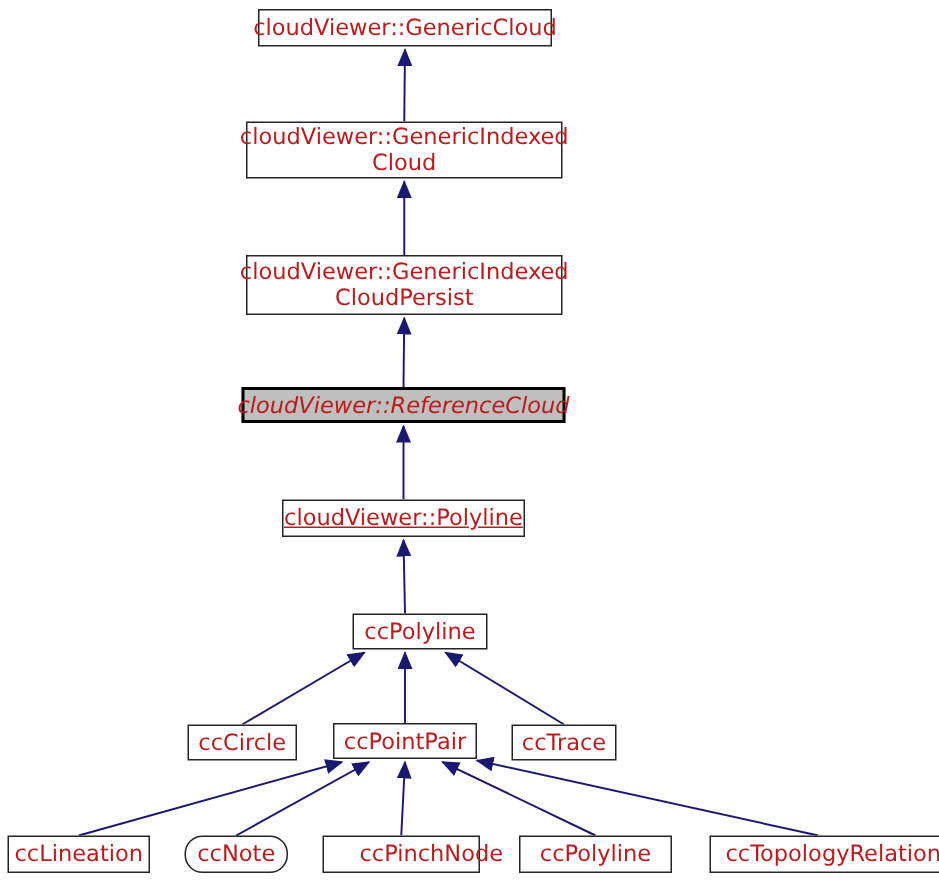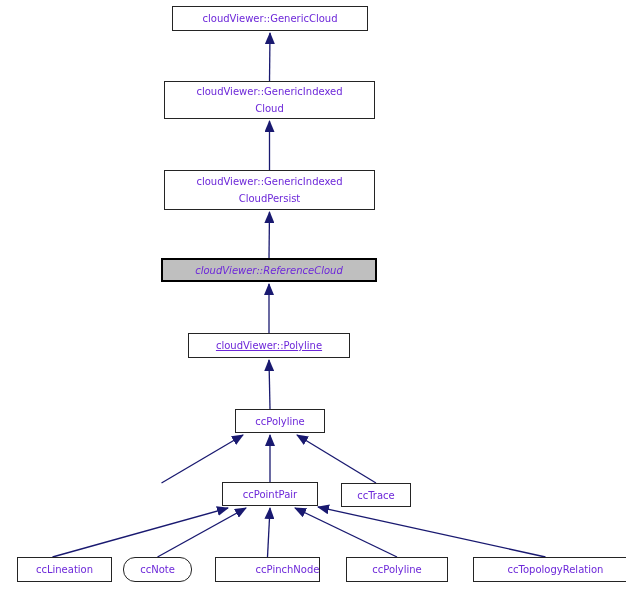--- a/index.html
+++ b/index.html
@@ -19,22 +19,22 @@
     position: absolute;
     left: 0;
     top: 0;
     z-index: 1;
   }
   .node {
     position: absolute;
     box-sizing: border-box;
     background: #ffffff;
     border: 1.5px solid #242424;
-    color: #6d28d9;
-    font-size: 10px;
+    color: #b91c1c;
+    font-size: 15px;
     line-height: 17px;
     display: flex;
     align-items: center;
     justify-content: center;
     text-align: center;
     z-index: 2;
     cursor: pointer;
     white-space: nowrap;
   }
   .node.highlight {
@@ -93,30 +93,33 @@
   </div>
 
   <div class="node" style="left:188px; top:333px; width:162px; height:25px;text-decoration:underline;">
     <span class="lbl">cloudViewer::Polyline</span>
   </div>
 
   <div class="node" style="left:225px; top:409px; width:90px; height:24px;margin-left:10px;">
     <span class="lbl">ccPolyline</span>
   </div>
 
+  <div class="node" style="left:125px; top:483px; width:73px; height:24px;">
+    <span class="lbl">ccCircle</span>
+  </div>
 
   <div class="node" style="left:222px; top:482px; width:96px; height:24px;">
     <span class="lbl">ccPointPair</span>
   </div>
 
   <div class="node" style="left:341px; top:483px; width:70px; height:24px;">
     <span class="lbl">ccTrace</span>
   </div>
 
-  <div class="node" style="left:5px; top:557px; width:95px; height:25px;margin-left:12px;">
+  <div class="node" style="left:5px; top:557px; width:95px; height:25px;">
     <span class="lbl">ccLineation</span>
   </div>
 
   <div class="node" style="left:123px; top:557px; width:69px; height:25px;border-radius:12px;">
     <span class="lbl">ccNote</span>
   </div>
 
   <div class="node" style="left:215px; top:557px; width:105px; height:25px;padding-left:40px;">
     <span class="lbl">ccPinchNode</span>
   </div>

